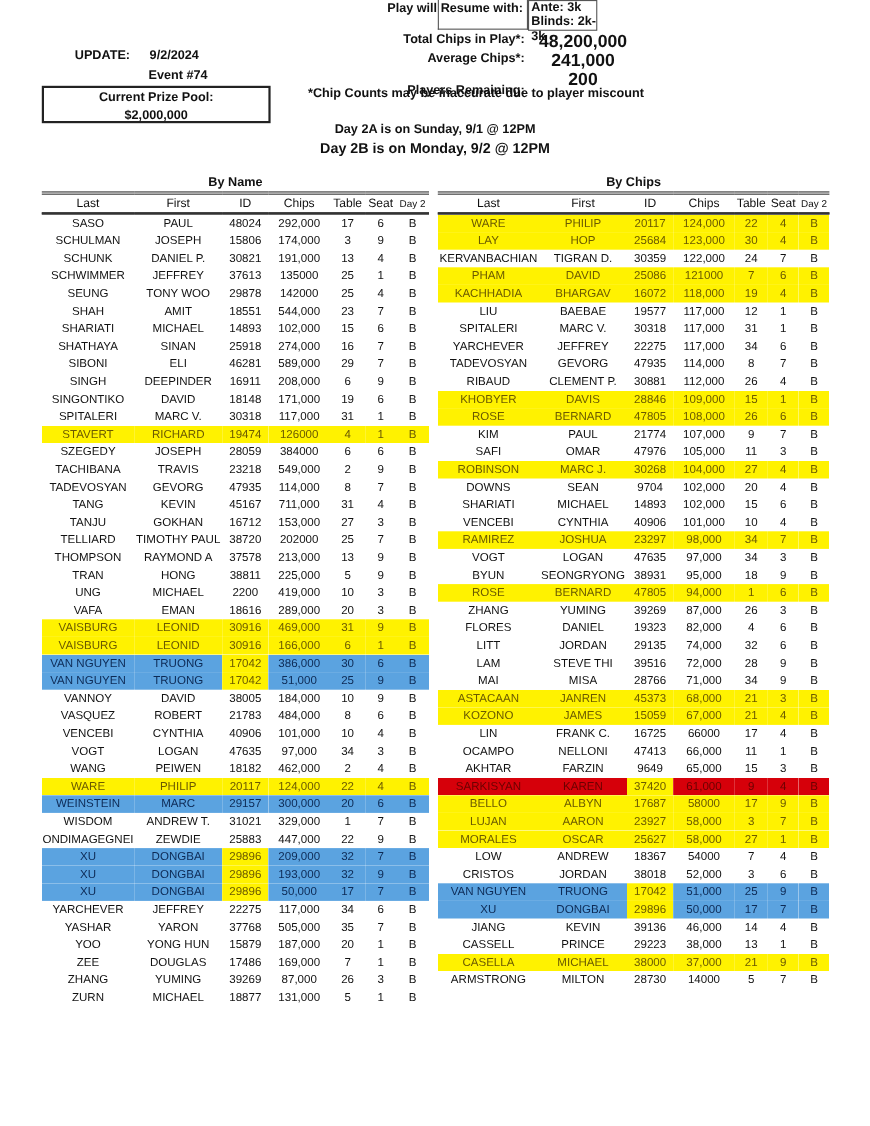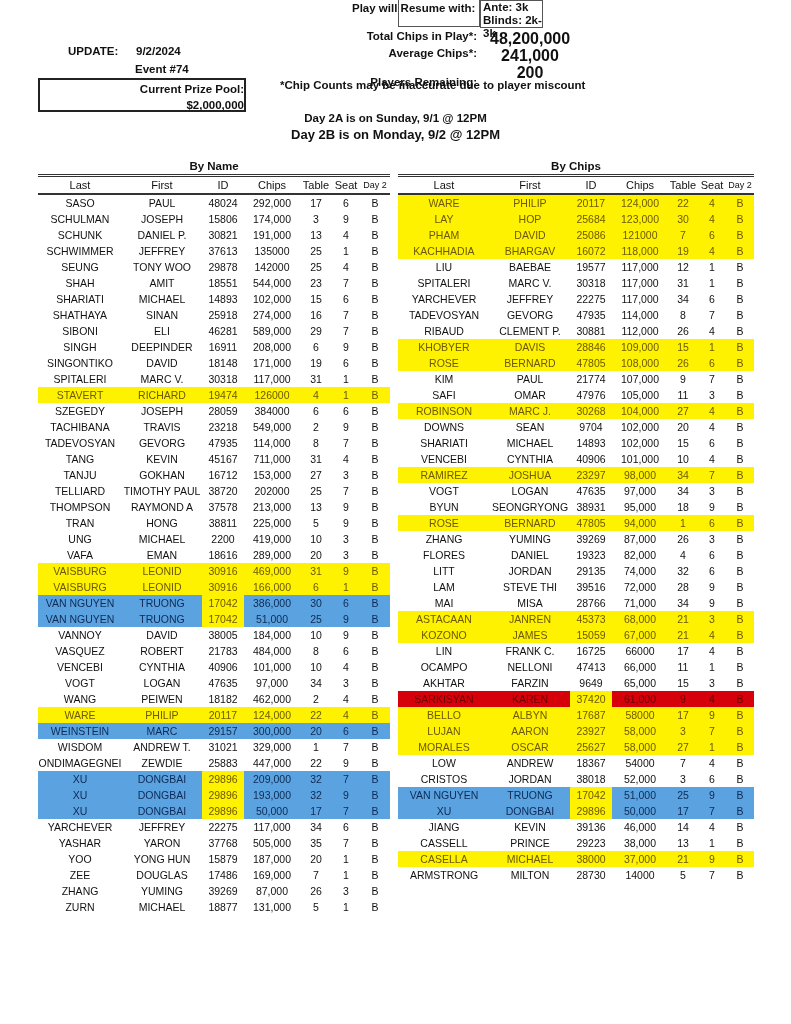--- a/index.html
+++ b/index.html
@@ -1,21 +1,21 @@
 <!DOCTYPE html>
 <html><head>
 <meta charset="utf-8">
 <style>
   html, body { margin:0; padding:0; background:#ffffff; }
   body { width:791px; height:1024px; position:relative; font-family:"Liberation Sans", sans-serif; color:#111; overflow:hidden; }
   .abs { position:absolute; }
   #event { left:135px; top:22px; font-size:11.5px; font-weight:bold;margin-top:41px; }
   #update-label { left:68px; top:45px; font-size:11.5px; font-weight:bold;text-align:center; }
   #update-date { left:136px; top:45px; font-size:11.5px; font-weight:bold; }
-  #prize-box { left:38px; top:78px; width:208px; height:34px; border:2px solid #222; text-align:right; font-size:11.5px; font-weight:bold; line-height:16px; box-sizing:border-box; padding-top:1px; }
+  #prize-box { left:38px; top:78px; width:208px; height:34px; border:2px solid #222; text-align:center; font-size:11.5px; font-weight:bold; line-height:16px; box-sizing:border-box; padding-top:1px; }
   #resume-label { left:352px; top:2px; font-size:11.5px; font-weight:bold; }
   #resume-box-left { left:398px; top:0px; width:82px; height:27px; border:1px solid #555; border-top:none; box-sizing:border-box; }
   #resume-box { left:480px; top:0px; width:63px; height:28px; border:1px solid #555; box-sizing:border-box; font-size:11.5px; font-weight:bold; line-height:13px; padding-left:2px; }
   .stat-label { position:absolute; right:314px; font-size:11.5px; font-weight:bold; text-align:left; white-space:nowrap; }
   .stat-value { position:absolute; left:490px; width:80px; text-align:center; font-size:16px; font-weight:bold; }
   #disclaimer { left:280px; top:79px; font-size:11.5px; font-weight:bold; white-space:nowrap; }
   #day2a { left:0; width:791px; top:112px; text-align:center; font-size:11.5px; font-weight:bold; }
   #day2b { left:0; width:791px; top:127px; text-align:center; font-size:13px; font-weight:bold; }
   .section-title { position:absolute; top:160px; font-size:11.5px; font-weight:bold; text-align:center; }
   table.chips { position:absolute; top:174px; border-collapse:collapse; font-size:10.5px; table-layout:fixed; }
@@ -523,20 +523,29 @@
       </tr>
       <tr class="yellow">
         <td>LAY</td>
         <td>HOP</td>
         <td class="idcell">25684</td>
         <td>123,000</td>
         <td>30</td>
         <td>4</td>
         <td>B</td>
       </tr>
+      <tr>
+        <td>KERVANBACHIAN</td>
+        <td>TIGRAN D.</td>
+        <td class="idcell">30359</td>
+        <td>122,000</td>
+        <td>24</td>
+        <td>7</td>
+        <td>B</td>
+      </tr>
       <tr class="yellow">
         <td>PHAM</td>
         <td>DAVID</td>
         <td class="idcell">25086</td>
         <td>121000</td>
         <td>7</td>
         <td>6</td>
         <td>B</td>
       </tr>
       <tr class="yellow">

